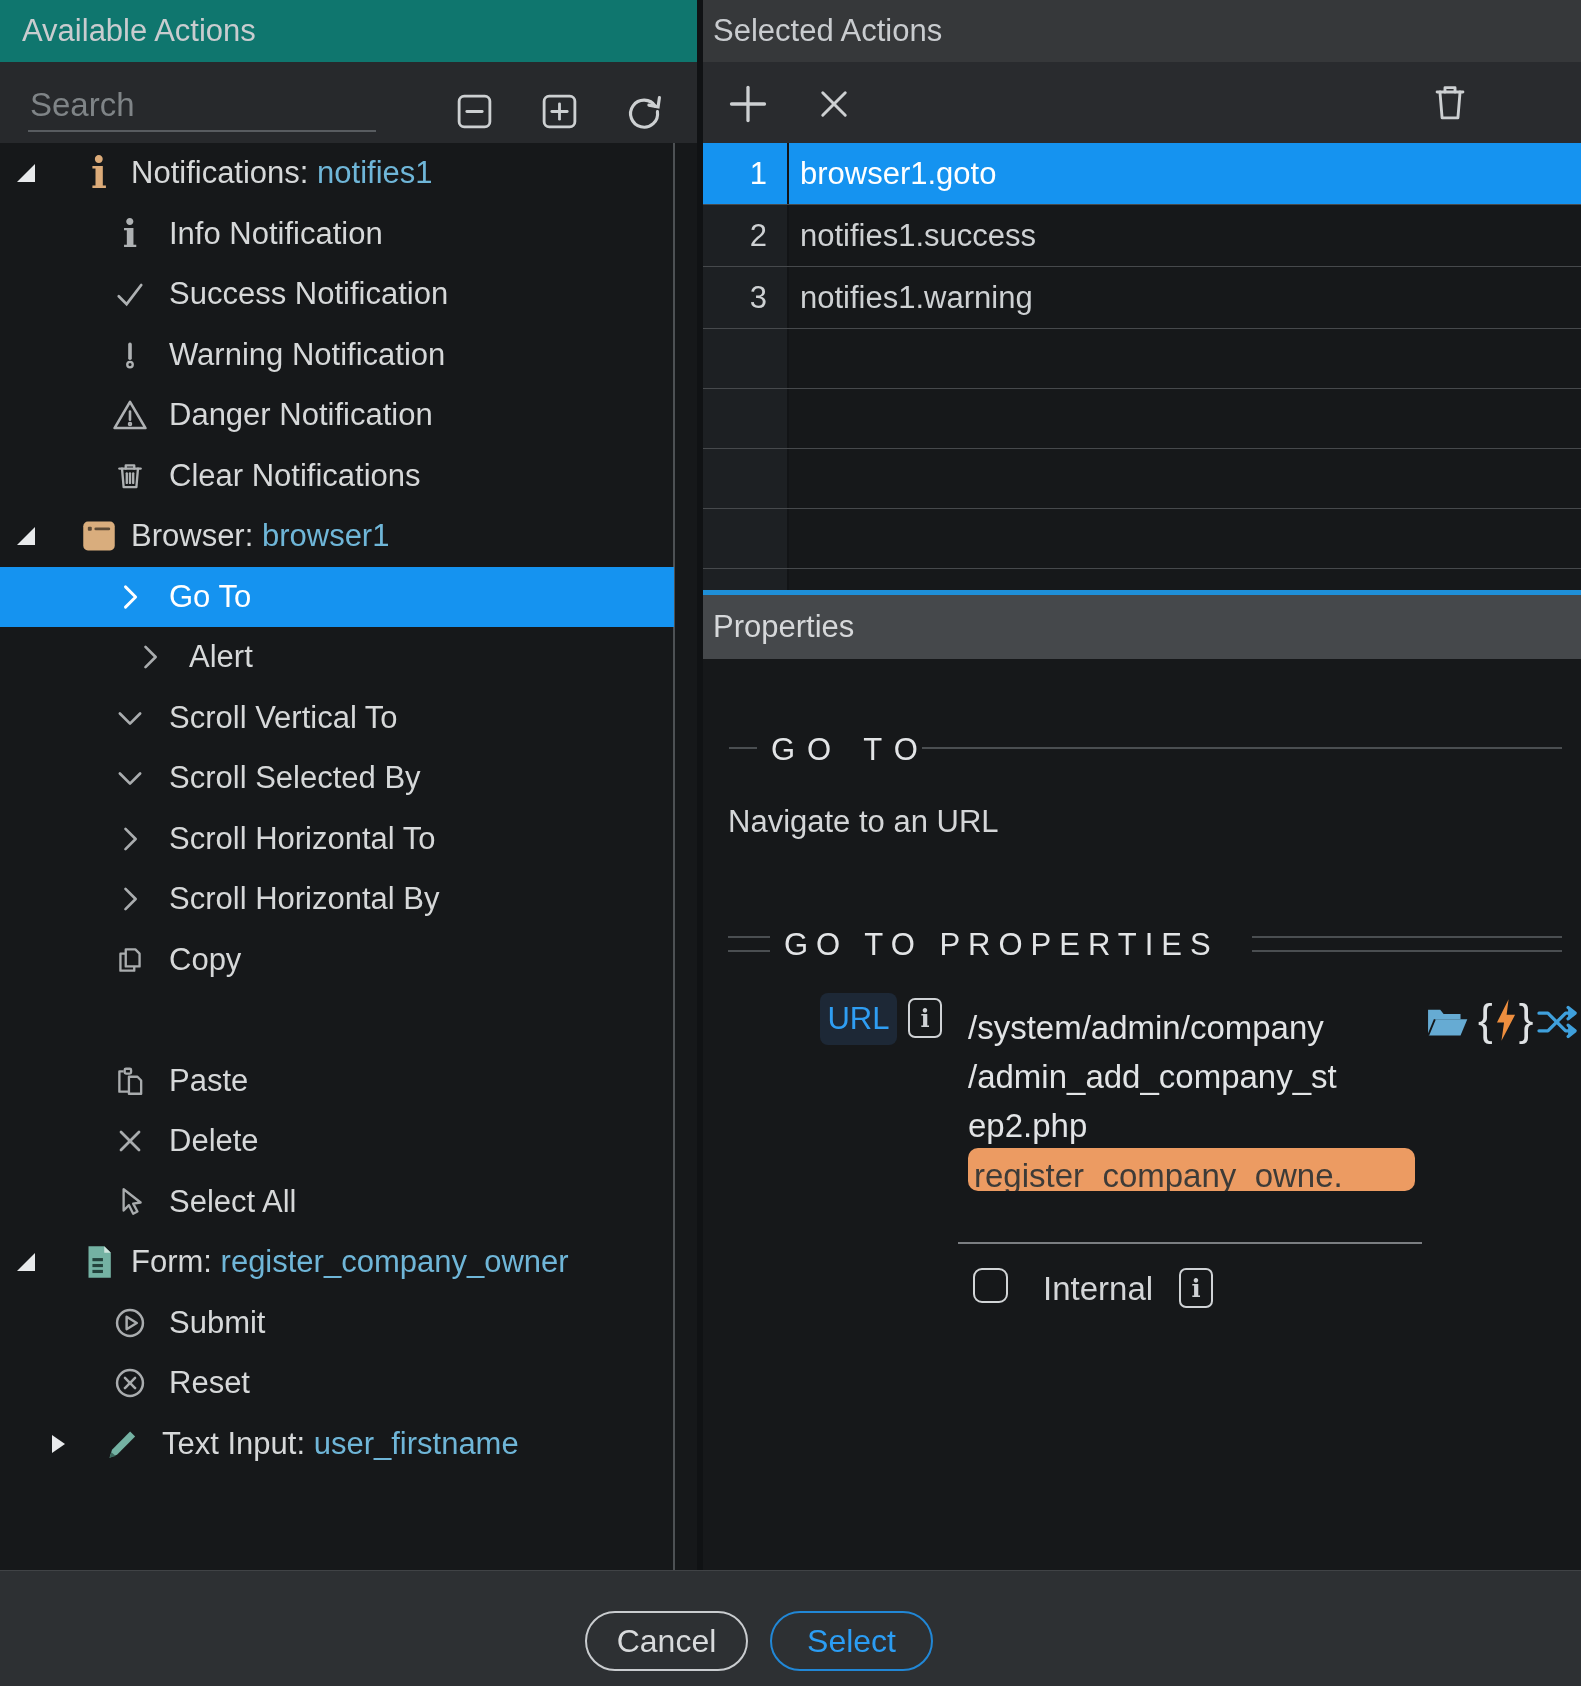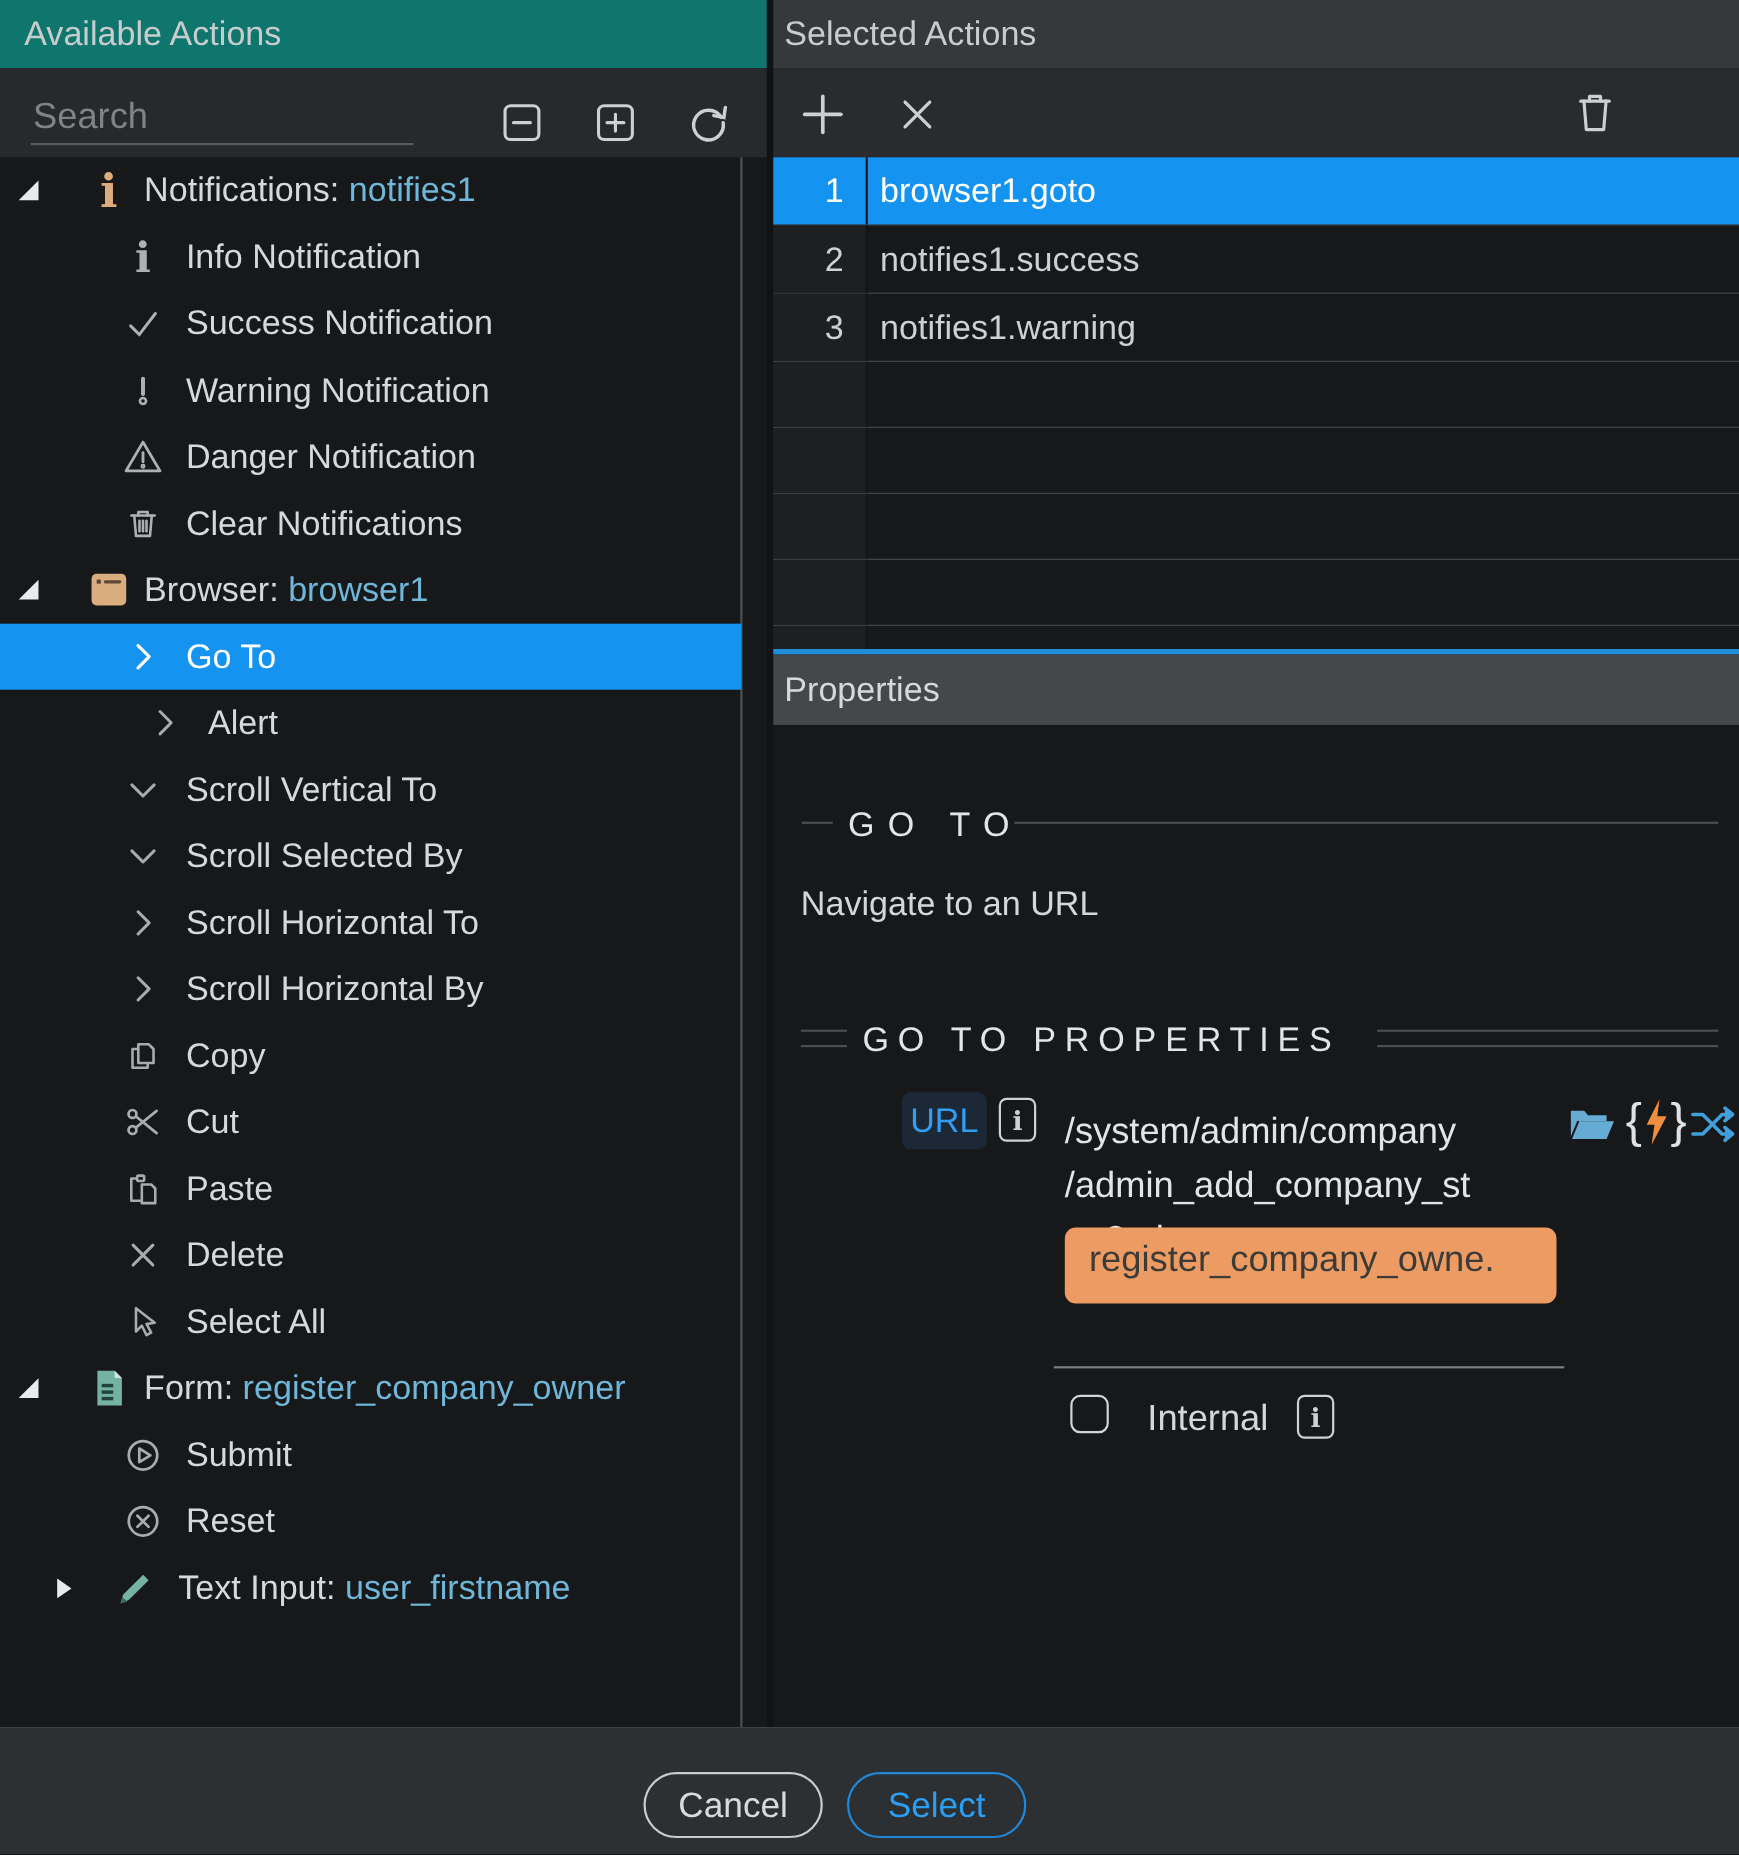--- a/index.html
+++ b/index.html
@@ -43,22 +43,22 @@
   
   .sechead-line{position:absolute;height:2px;background:#4a4e51;}
   .dline{position:absolute;height:12px;border-top:2px solid #4a4e51;border-bottom:2px solid #4a4e51;}
   .sectitle{position:absolute;font-size:31px;color:#e2e4e6;letter-spacing:12px;white-space:nowrap;}
   .desc{position:absolute;font-size:31px;color:#d4d6d8;}
   #url-badge{left:820px;top:993px;width:77px;height:52px;background:#1d2836;border-radius:8px;
              display:flex;align-items:center;justify-content:center;font-size:31px;color:#2f9ef3;}
   .infobox{position:absolute;width:34px;height:40px;border:2.5px solid #cfd2d5;border-radius:7px;box-sizing:border-box;
            display:flex;align-items:center;justify-content:center;font-size:24px;color:#cfd2d5;}
   #url-value{left:968px;top:1003px;width:440px;font-size:33px;line-height:49px;color:#e2e4e6;}
-  #url-chip{left:968px;top:1116px;width:447px;height:69px;background:#ec9b62;border-radius:10px;
-            font-size:33px;line-height:55px;color:#3d3b38;padding-left:22px;box-sizing:border-box;
+  #url-chip{left:968px;top:1148px;width:447px;height:43px;background:#ec9b62;border-radius:10px;
+            font-size:33px;line-height:55px;color:#3d3b38;padding-left:6px;box-sizing:border-box;
             white-space:nowrap;overflow:hidden;}
   #url-underline{left:958px;top:1242px;width:464px;height:2px;background:#7b7e82;}
   #chk-internal{left:973px;top:1268px;width:35px;height:35px;border:2.5px solid #d2d5d7;border-radius:9px;box-sizing:border-box;cursor:pointer;}
   #lbl-internal{left:1043px;top:1270px;font-size:33px;color:#d4d6d8;}
   .brace{font-size:44px;color:#dfe2e4;line-height:52px;}
   
   #footer{left:0;top:1570px;width:1581px;height:116px;background:#2d3033;border-top:1px solid #404346;box-sizing:border-box;}
   .pillbtn{position:absolute;top:40px;width:163px;height:60px;border-radius:31px;background:transparent;
            display:flex;align-items:center;justify-content:center;font-size:32px;cursor:pointer;box-sizing:border-box;}
   #btn-cancel{left:585px;border:2.5px solid #c9cccf;color:#d8dadc;}
@@ -240,31 +240,20 @@
   <div class="trow" style="top:929.5px;">
     <span class="cico">
       <svg width="34" height="34" viewBox="0 0 32 32" fill="none" stroke="#a9acae" stroke-width="2.2" stroke-linejoin="round">
         <path d="M12 6 h9 l4 4 v12 h-13 z"></path>
           <path d="M12 10 h-5 v16 h13 v-4"></path>
         </svg>
       </span>
     <span class="clabel">Copy</span>
   </div>
 
-  <div class="trow" style="top:990px;">
-    <span class="cico">
-      <svg width="36" height="36" viewBox="0 0 32 32" fill="none" stroke="#a9acae" stroke-width="2.2" stroke-linecap="round">
-        <circle cx="7.5" cy="9.5" r="3.2"></circle>
-          <circle cx="7.5" cy="22.5" r="3.2"></circle>
-        <line x1="10.4" y1="11.6" x2="27" y2="25"></line>
-          <line x1="10.4" y1="20.4" x2="27" y2="7"></line>
-        </svg>
-      </span>
-    <span class="clabel">Cut</span>
-  </div>
 
   <div class="trow" style="top:1050.5px;">
     <span class="cico">
       <svg width="34" height="34" viewBox="0 0 32 32" fill="none" stroke="#a9acae" stroke-width="2.2" stroke-linejoin="round">
         <path d="M10 7 h-4 v19 h9"></path>
           <rect x="11" y="4.5" width="6" height="4.5" rx="1.2"></rect>
         <path d="M15 12 h8 l3.5 3.5 V28 h-11.5 z"></path>
         </svg>
       </span>
     <span class="clabel">Paste</span>

